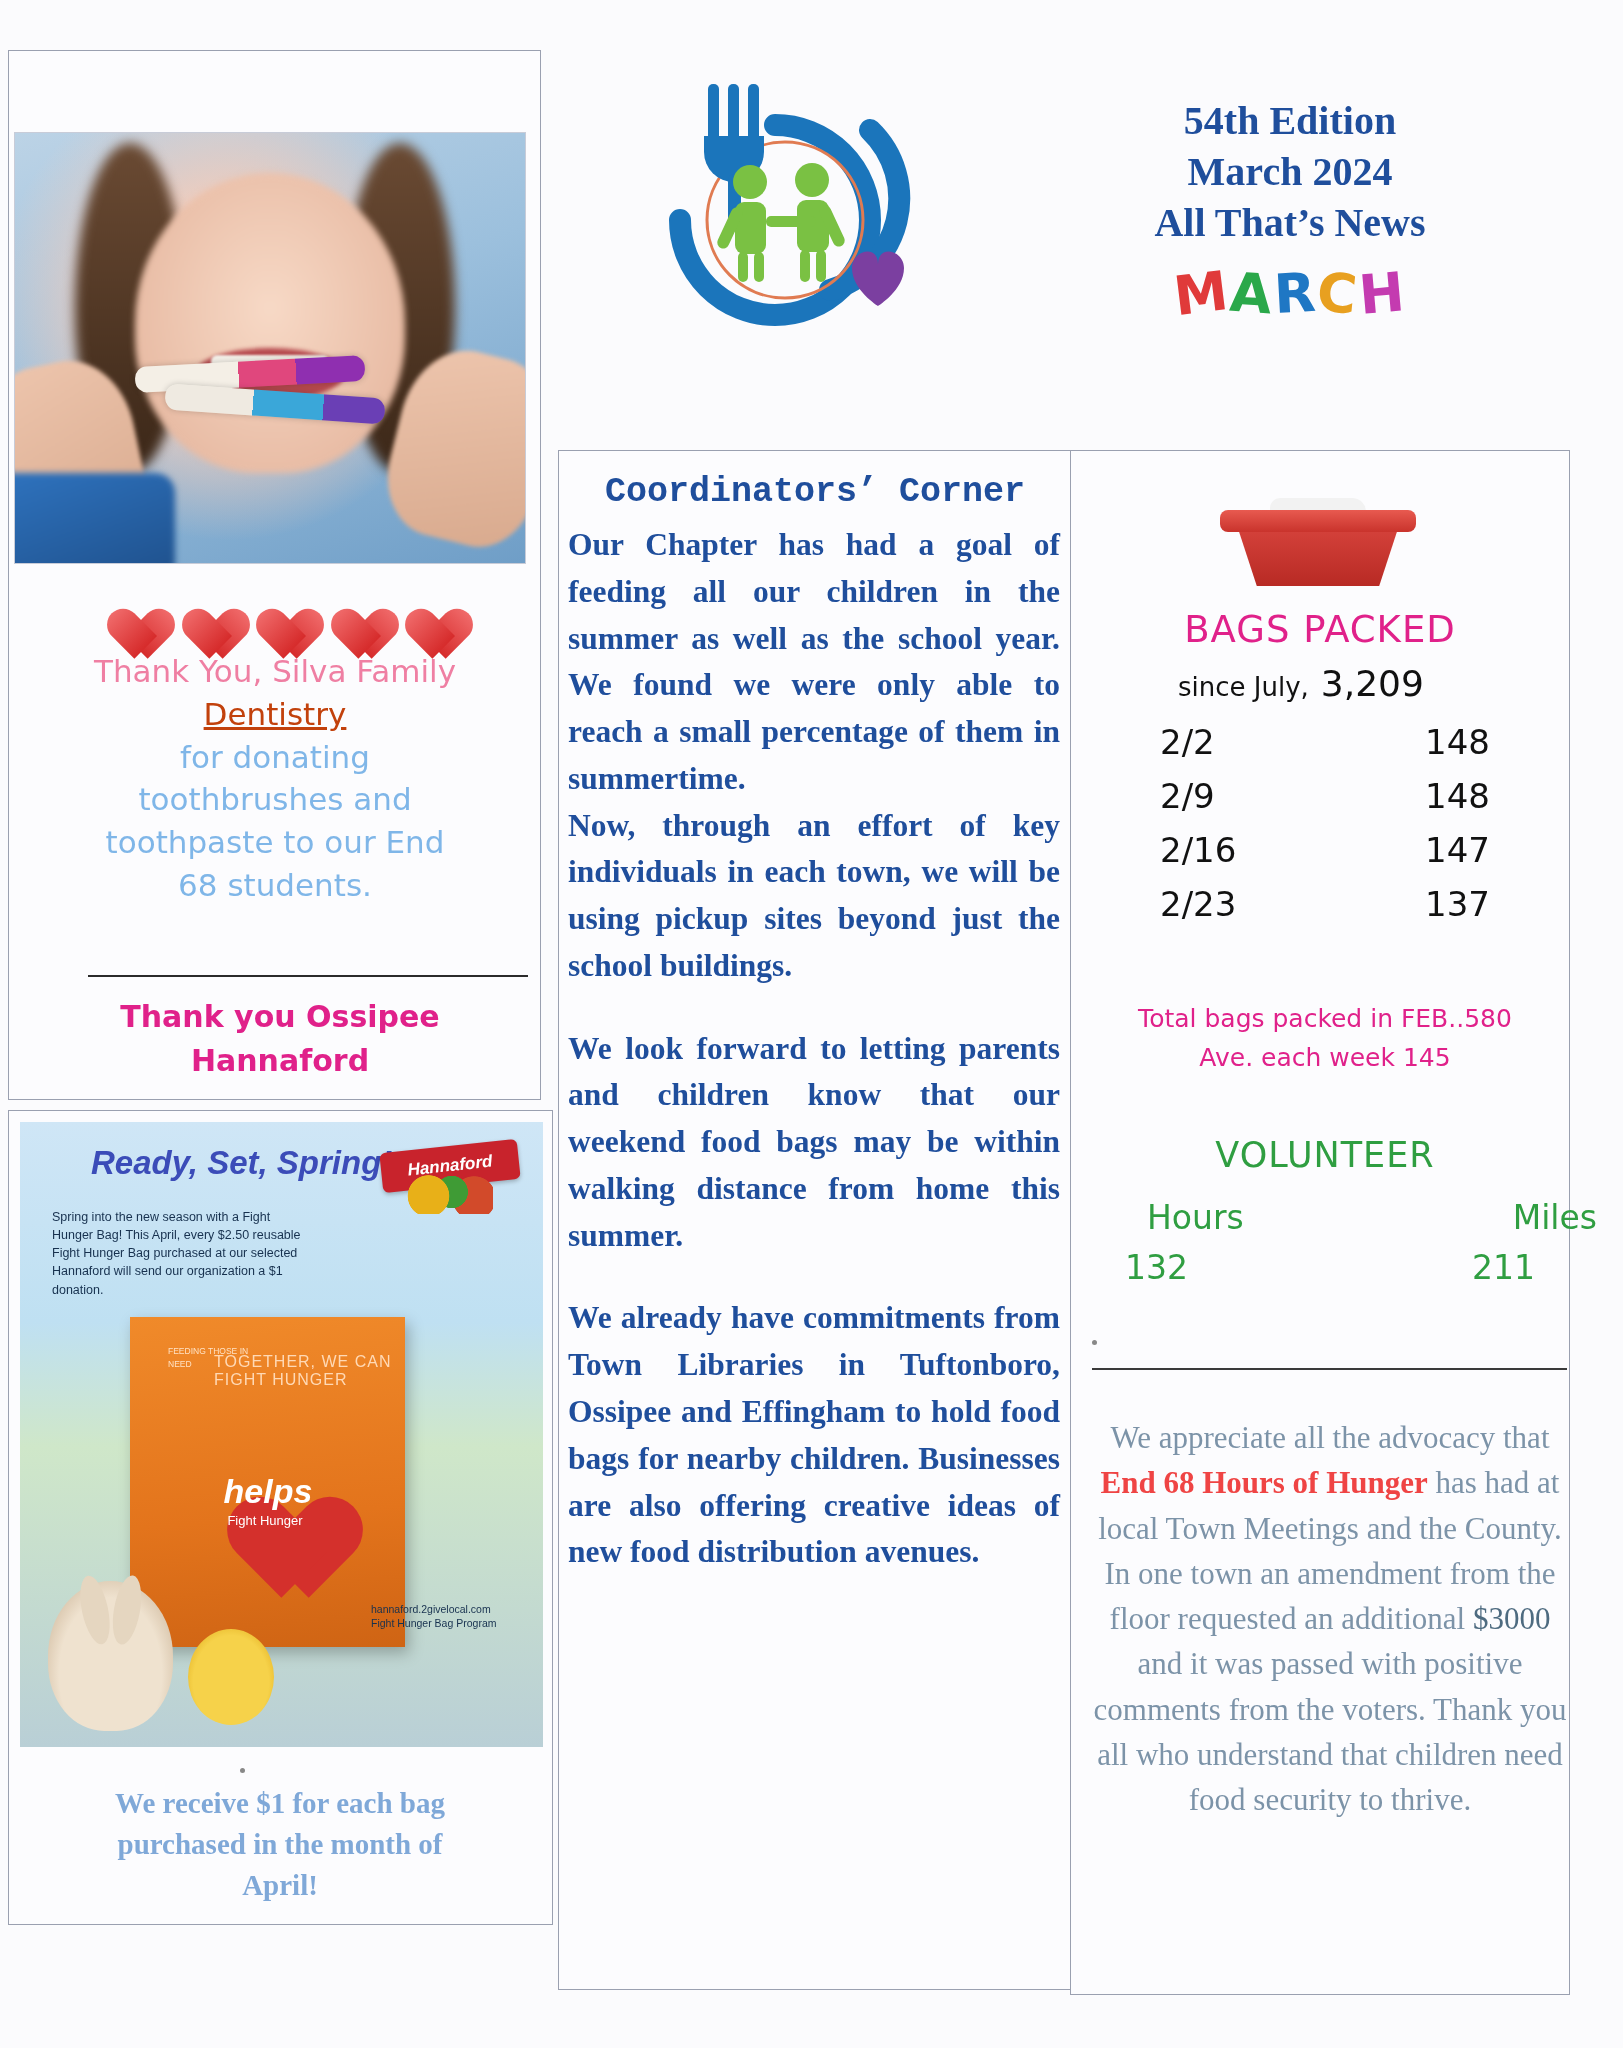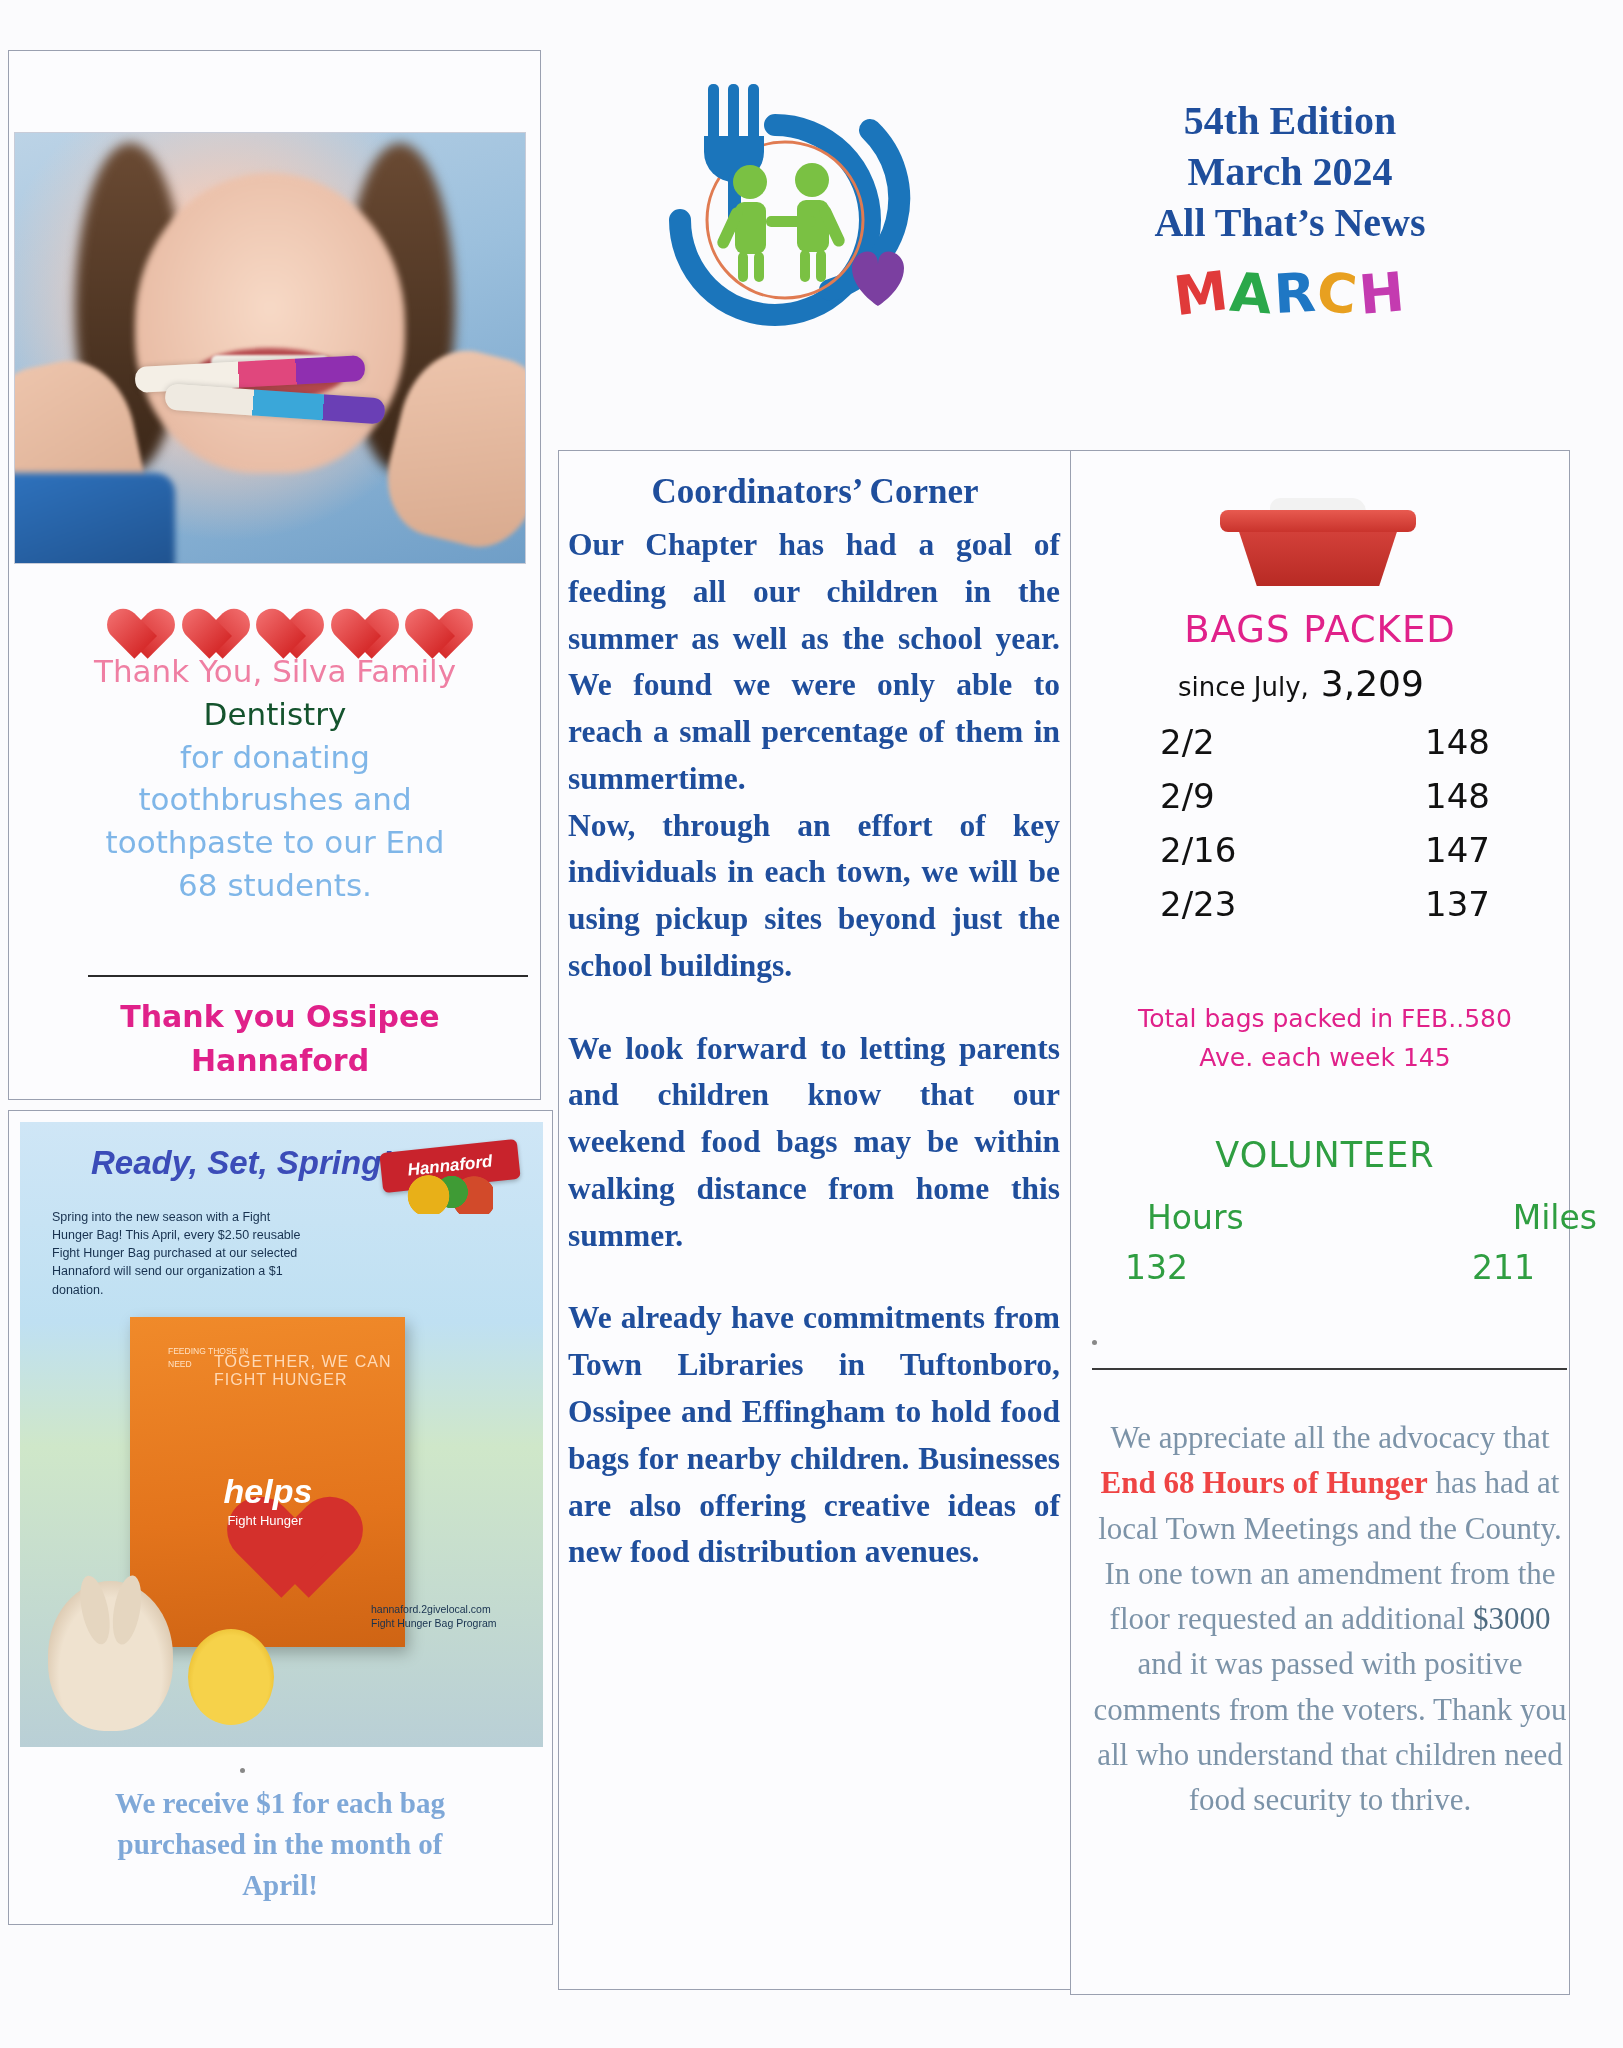--- a/index.html
+++ b/index.html
@@ -177,21 +177,21 @@
   .thanks-block {
     position: absolute;
     left: 40px; top: 650px;
     width: 470px;
     text-align: center;
     font-size: 31px;
     line-height: 1.38;
     font-family: "DejaVu Sans", sans-serif;
   }
   .thanks-line-1 { color: #ef7fa3; }
-  .thanks-line-2 { color: #14532d; }
+  .thanks-line-2 { color: #c2410c; text-decoration: underline; }
   .thanks-line-3 { color: #7fb6e8; }
   .thanks-line-4 { color: #7fb6e8; }
   .thanks-line-5 { color: #7fb6e8; }
   .thanks-line-6 { color: #7fb6e8; }
 
   .divider-left {
     position: absolute;
     left: 88px; top: 975px;
     width: 440px;
     border-top: 2px solid #2b2b2b;
@@ -383,21 +383,21 @@
     border: 1px solid #9aa0b0;
     background: #fcfcfe;
     box-sizing: border-box;
   }
   .corner-title {
     position: absolute;
     left: 560px; top: 472px;
     width: 510px;
     text-align: center;
     color: #1f4e9c;
-    font-family: Liberation Serif, serif;
+    font-family: Liberation Mono, monospace;
     font-weight: bold;
     font-size: 35px;
   }
   .corner-body {
     position: absolute;
     left: 568px; top: 522px;
     width: 492px;
     color: #1f4e9c;
     font-family: "Liberation Serif", serif;
     font-weight: bold;

